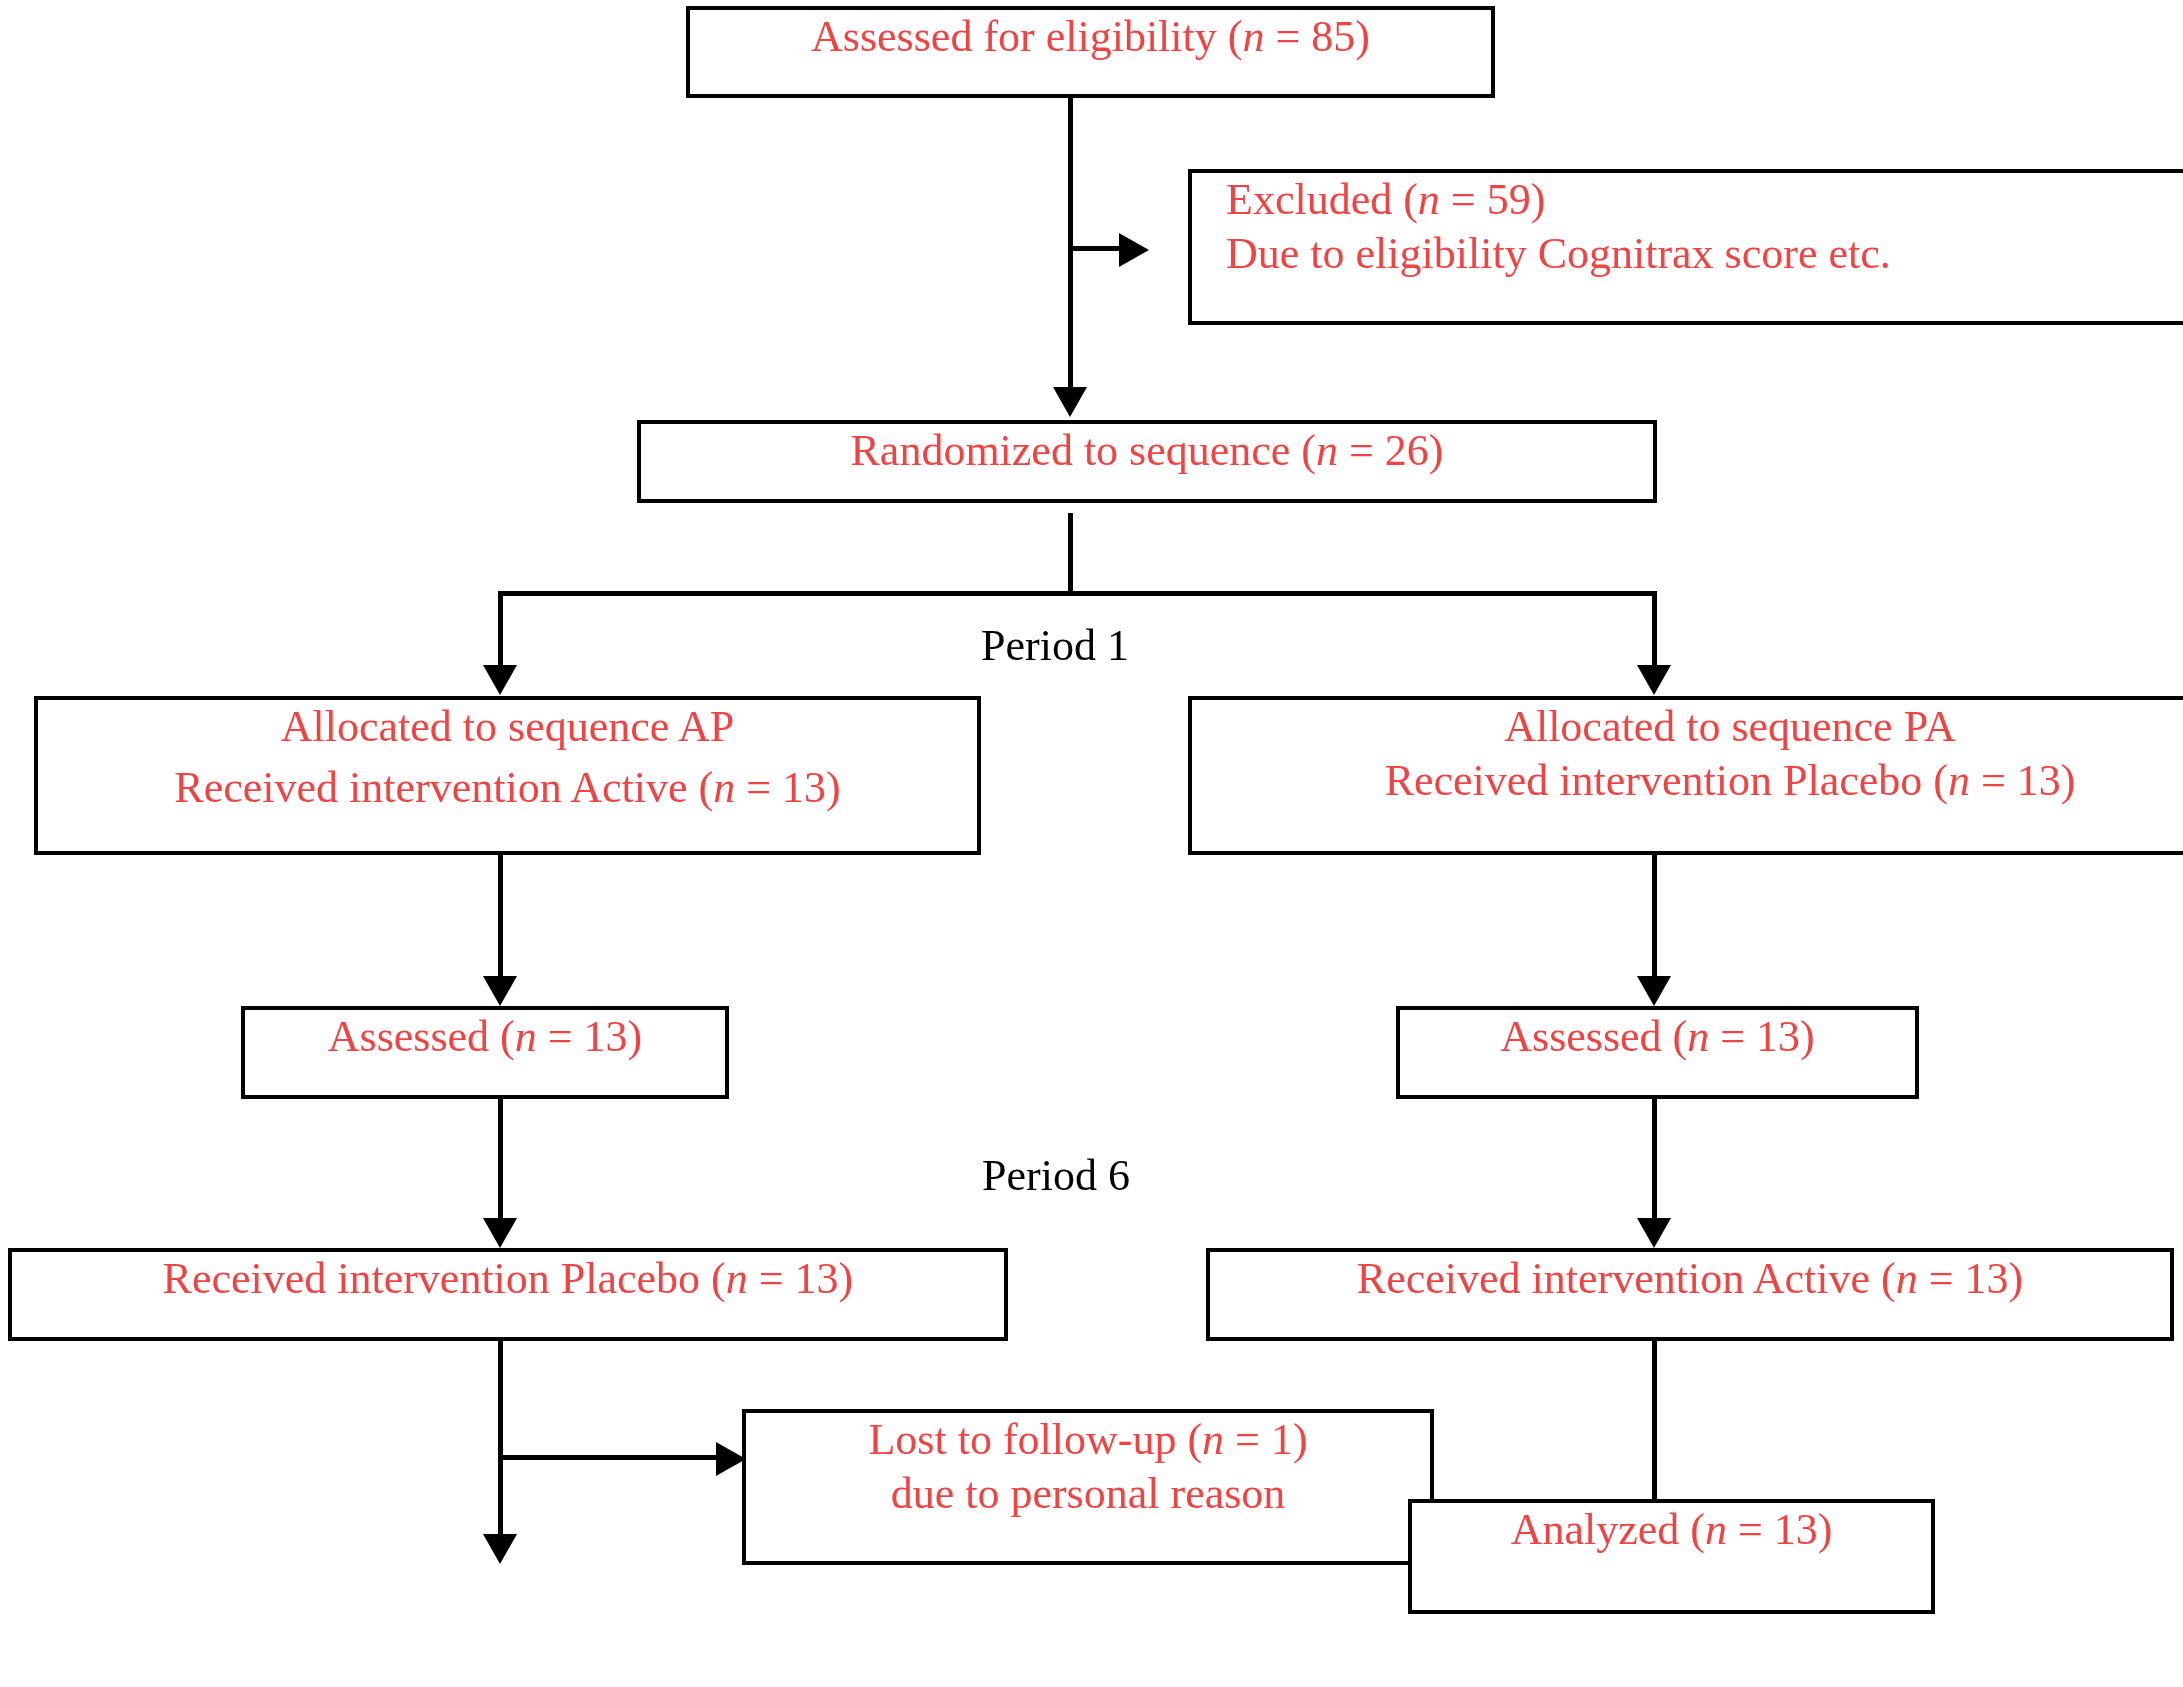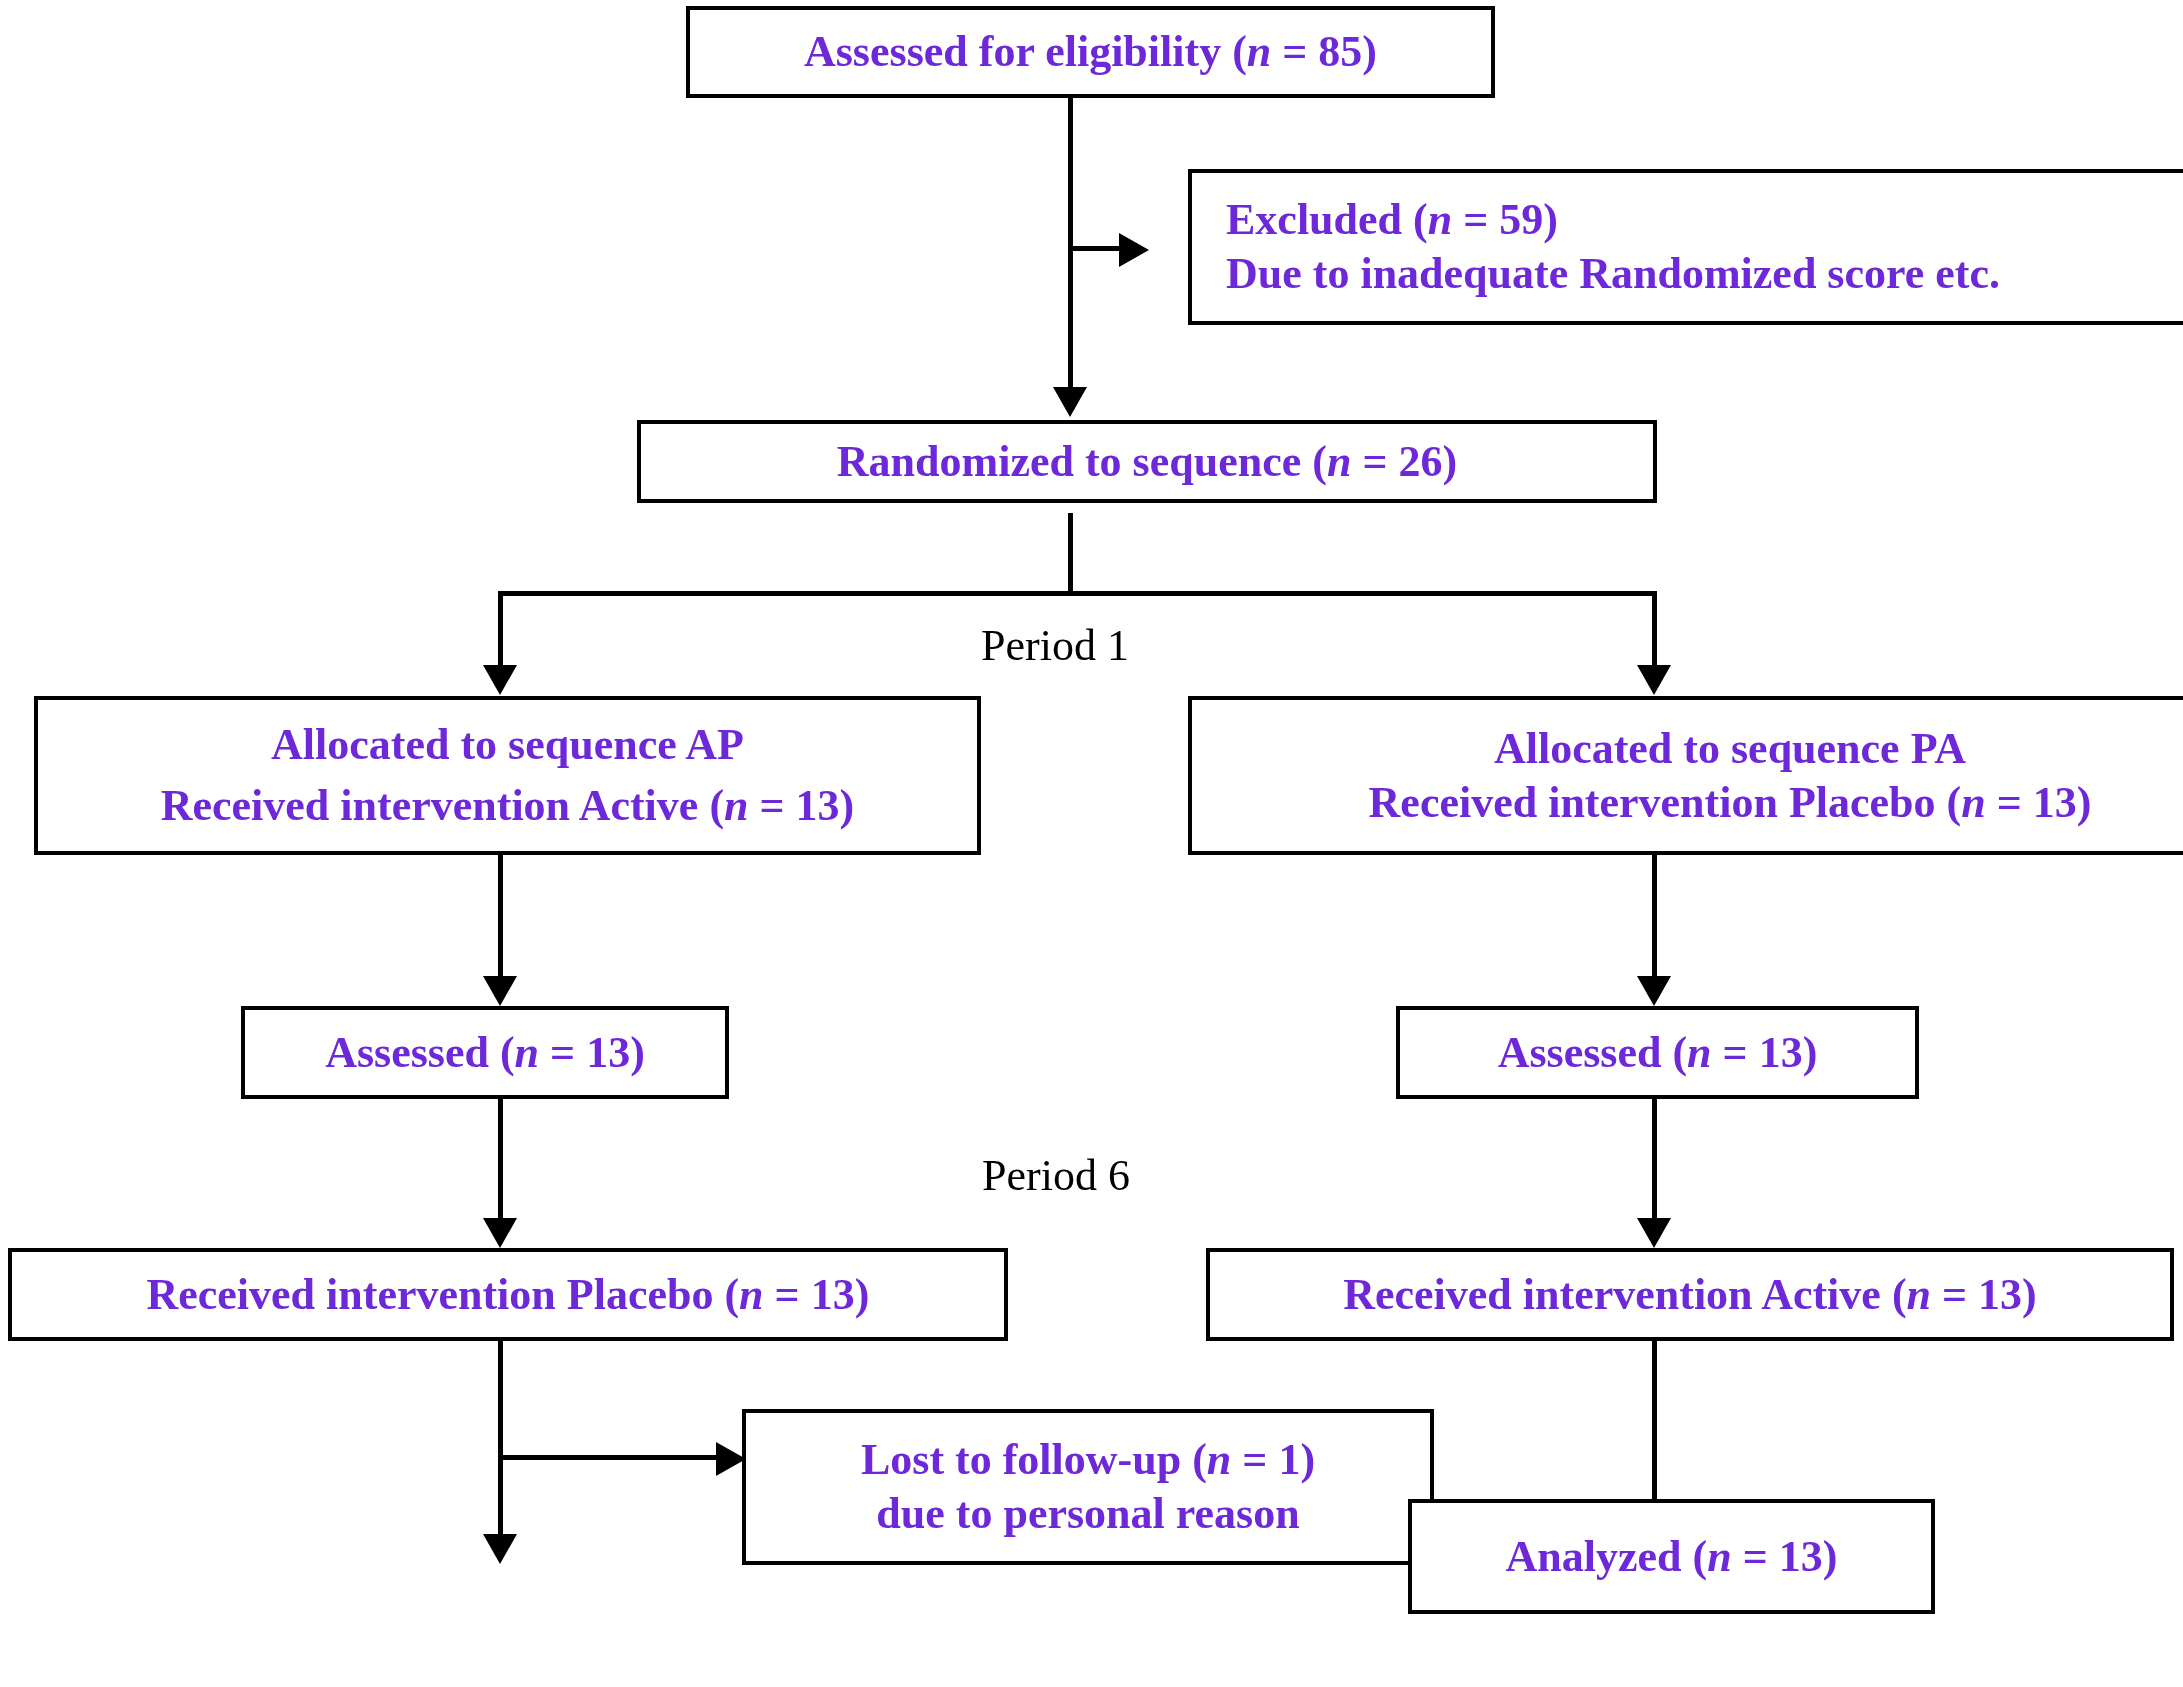--- a/index.html
+++ b/index.html
@@ -17,26 +17,24 @@
     color: #000000;
     overflow: hidden;
   }
   .box {
     position: absolute;
     box-sizing: border-box;
     border: 4.3px solid #000000;
     background: #ffffff;
     display: flex;
     flex-direction: column;
-    justify-content: center;
     font-size: 44px;
     line-height: 1.22;
-    color: #6d28d9;
+    color: #ef4444;
     white-space: nowrap;
-    font-weight: bold;
   }
   .box.center { align-items: center; text-align: center; }
   .box.left   { align-items: flex-start; text-align: left; padding-left: 34px; margin-left: 40px; }
   .box .ln { display: block; }
   .ital { font-style: italic; }
   .label {
     position: absolute;
     font-size: 44px;
     line-height: 1;
     color: #000000;
@@ -78,21 +76,21 @@
   </div>
 
   <div class="vline" style="left:1068px; top:97px; width:5px; height:294px;"></div>
   <div class="arrowhead arrow-down" style="left:1053px; top:387px;"></div>
 
   <div class="hline" style="left:1068px; top:246px; width:69px; height:5px;"></div>
   <div class="arrowhead arrow-right" style="left:1119px; top:233px;"></div>
 
   <div class="box left" style="left:1148px; top:169px; width:1031px; height:156px;">
     <span class="ln"><span>Excluded (</span><span class="ital">n</span><span> = 59)</span></span>
-    <span class="ln">Due to inadequate Randomized score etc.</span>
+    <span class="ln">Due to eligibility Cognitrax score etc.</span>
   </div>
 
   <div class="box center" style="left:637px; top:420px; width:1020px; height:83px;">
     <span class="ln"><span>Randomized to sequence (</span><span class="ital">n</span><span> = 26)</span></span>
   </div>
 
   <div class="vline" style="left:1068px; top:513px; width:5px; height:80px;"></div>
   <div class="hline" style="left:498px; top:591px; width:1159px; height:5px;"></div>
   <div class="vline" style="left:498px; top:591px; width:5px; height:79px;"></div>
   <div class="arrowhead arrow-down" style="left:483px; top:665px;"></div>

